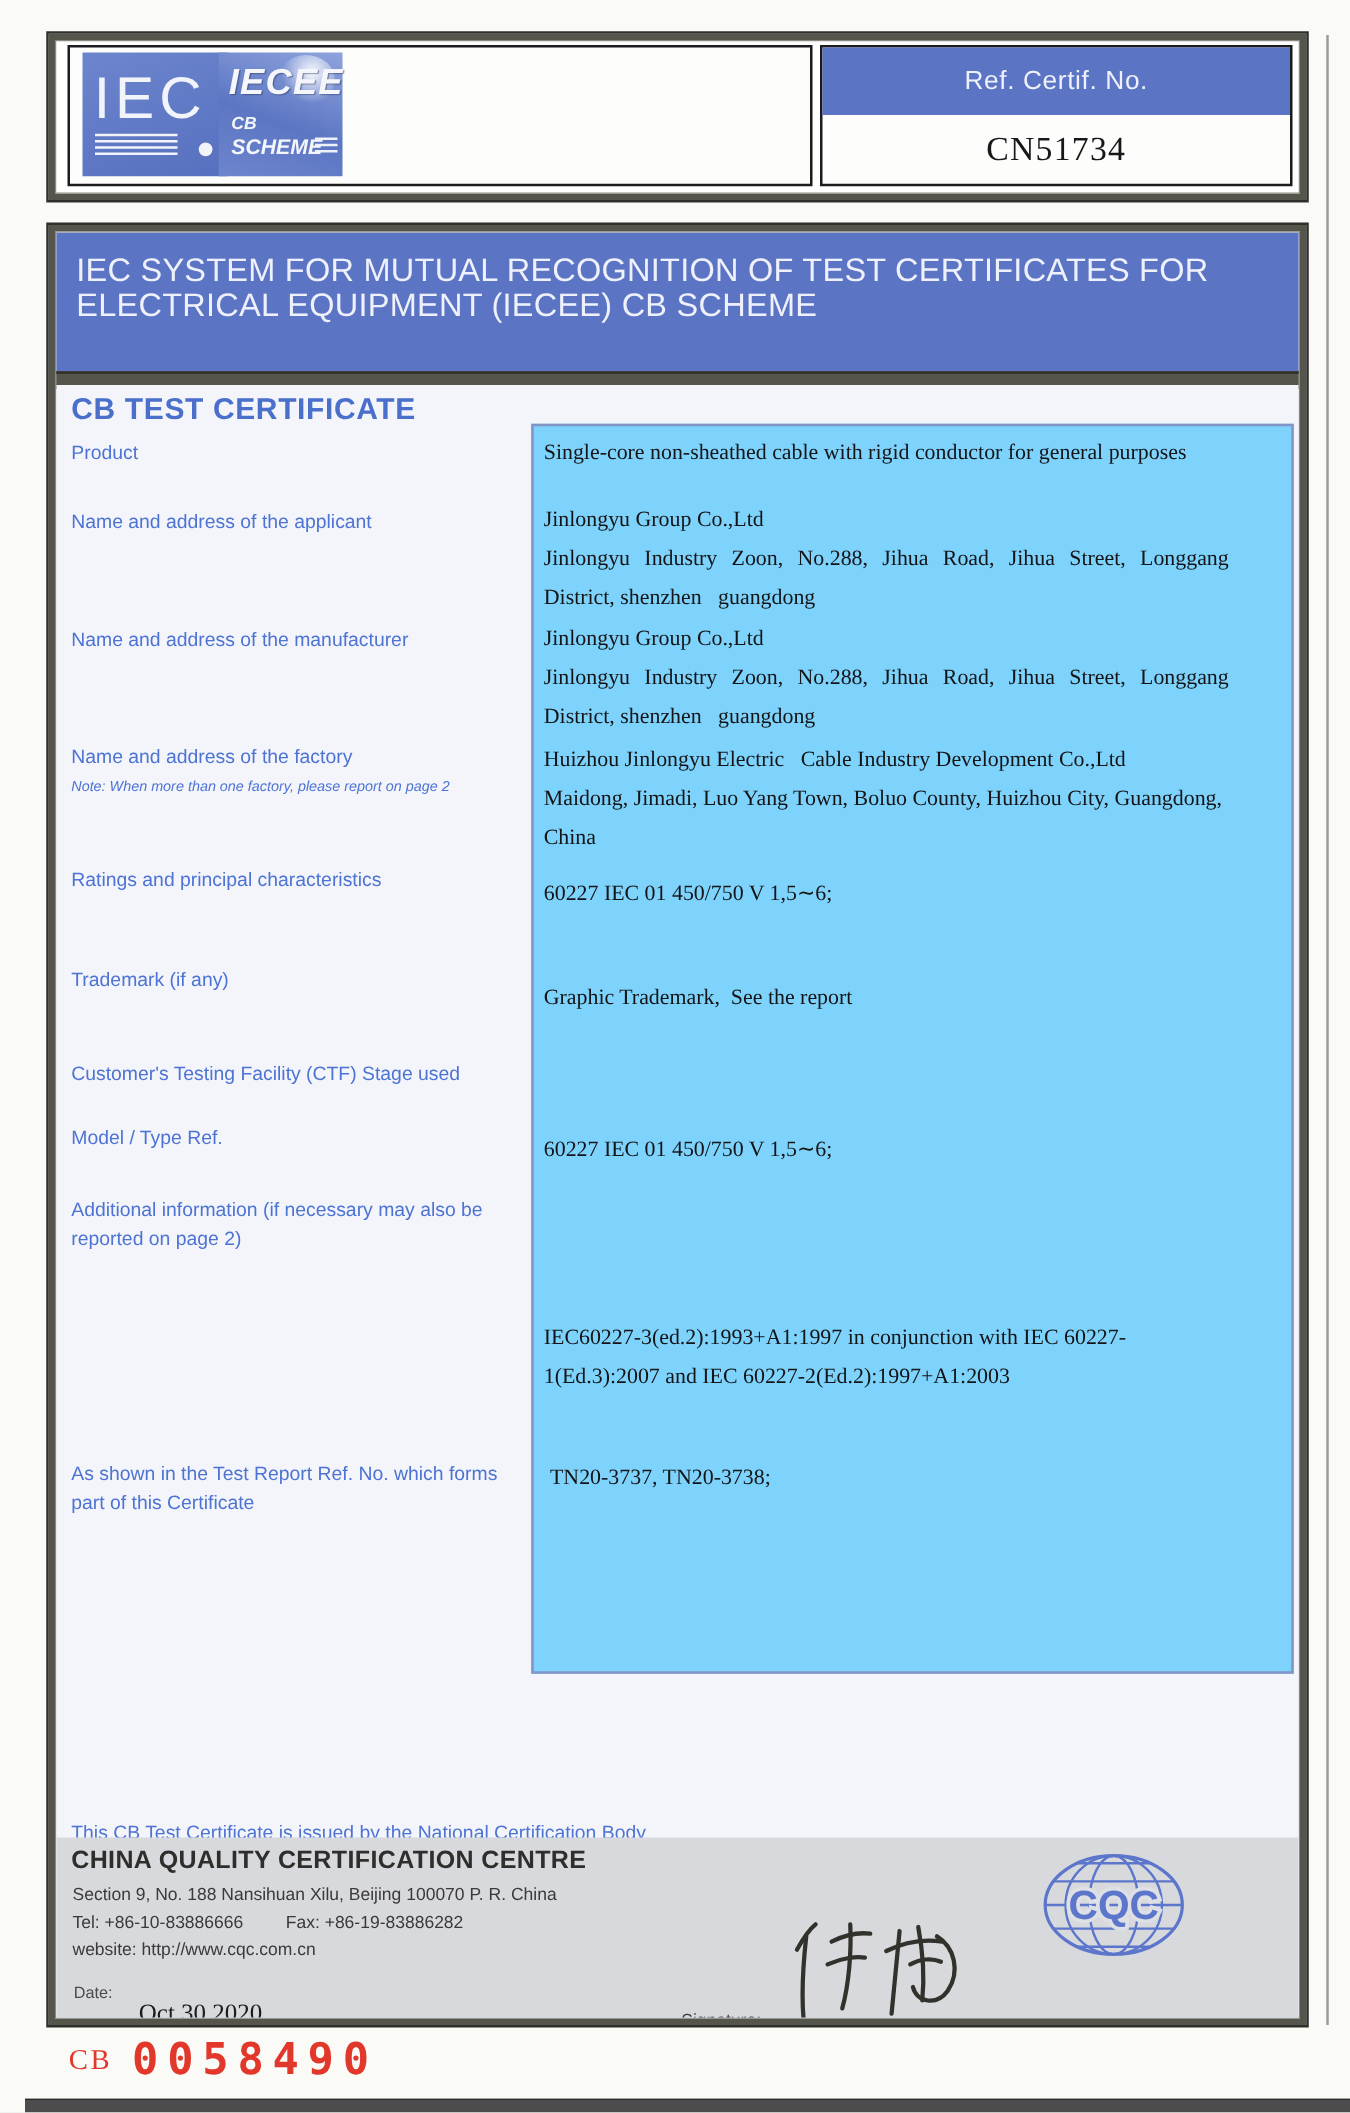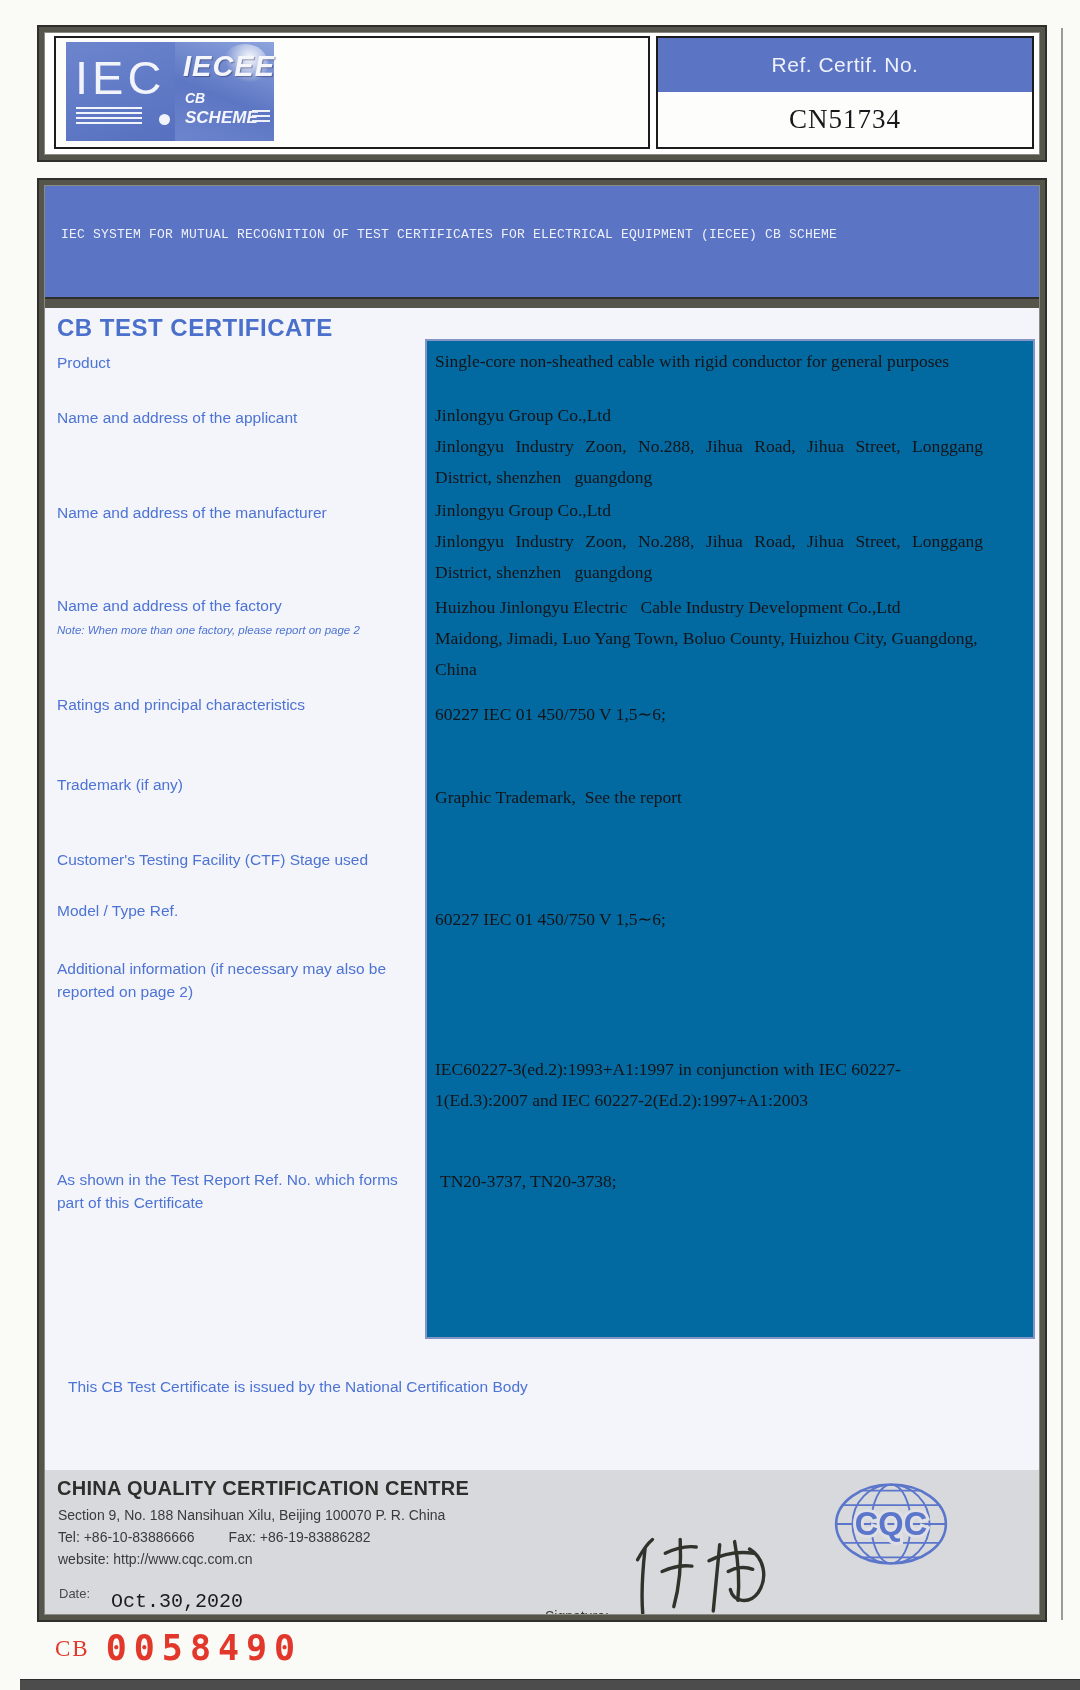--- a/index.html
+++ b/index.html
@@ -41,45 +41,45 @@
 
   .ref-box { position:absolute; left:611px; top:3px; width:374px; height:109px; border:2px solid #1c1c1c; background:#fdfdfc; }
   .ref-head { position:absolute; left:0; top:0; right:0; height:54px; background:#5b74c4; color:#eef1fb;
     display:flex; align-items:center; justify-content:center; font-size:21px; letter-spacing:.5px; }
   .ref-val { position:absolute; left:0; top:54px; right:0; bottom:0; display:flex; align-items:center; justify-content:center;
     font-family:"Liberation Serif", serif; font-size:27px; color:#18181a; letter-spacing:1px; }
 
   
   .main-frame { left:37px; top:178px; width:1006px; height:1440px; background:#f3f5fa; }
   .banner { position:absolute; left:0; top:0; right:0; height:111px; background:#5b74c4; }
-  .banner p { margin:0; padding:35px 0 0 16px; width:912px; color:#eef1fb; font-size:13px; line-height:28px; letter-spacing:.2px;font-family:Liberation Mono, monospace; }
+  .banner p { margin:0; padding:16px 0 0 16px; width:912px; color:#eef1fb; font-size:26px; line-height:28px; letter-spacing:.2px; }
   .split { position:absolute; left:-2px; right:-2px; top:111px; height:11px; background:#55554b; border-top:2px solid #2e2e2a; border-bottom:1px solid #2e2e2a; }
   .body { position:absolute; left:0; top:122px; right:0; bottom:0; background:#f3f5fa; }
 
   .cb-title { position:absolute; left:12px; top:6px; margin:0; color:#4a70cc; font-size:24px; font-weight:bold; letter-spacing:.5px; }
 
   .f-label { position:absolute; left:12px; width:352px; color:#4d73d4; font-size:15.5px; line-height:23px; }
   .f-note { position:absolute; left:12px; width:400px; color:#4d73d4; font-size:11.5px; font-style:italic; }
 
   .value-box { position:absolute; left:380px; top:31px; width:610px; height:1000px;
-    background:#0369a1; border:2px solid #8394c6; box-sizing:border-box; }
+    background:#7dd3fc; border:2px solid #8394c6; box-sizing:border-box; }
   .v { position:absolute; left:8px; color:#141416; font-family:"Liberation Serif", serif; font-size:17.5px; line-height:31px; }
   .vj { text-align:justify; }
   .w548 { width:548px; } .w510 { width:510px; } .w560 { width:560px; }
 
-  .issued { position:absolute; left:12px; top:1070px; color:#4d73d4; font-size:15.5px;margin-left:11px; }
+  .issued { position:absolute; left:12px; top:1150px; color:#4d73d4; font-size:15.5px; }
 
   
   .ncb { position:absolute; left:0; right:0; top:1131px; height:169px; background:#d8d9dd; color:#303032;margin-top:31px; }
   .ncb-name { position:absolute; left:12px; top:7px; margin:0; font-size:20px; font-weight:bold; letter-spacing:.3px; color:#2e2e2c; }
   .ncb-line { position:absolute; left:13px; font-size:14px; color:#3a3a3a; }
   .ncb-a { top:37px; } .ncb-t { top:59px; } .ncb-w { top:81px; }
   .ncb-fax { margin-left:34px; }
   .date-label { position:absolute; left:14px; top:116px; font-size:13px; color:#4a4a4a; }
-  .date-value { position:absolute; left:66px; top:120px; font-family:Liberation Mono, monospace; font-size:20px; color:#1c1c1e;text-align:right; }
+  .date-value { position:absolute; left:66px; top:130px; font-family:Liberation Serif, serif; font-size:20px; color:#1c1c1e;text-align:right; }
   .sig-label { position:absolute; left:500px; top:138px; font-size:14px; color:#3a3a3a; }
   .sig-script { position:absolute; left:584px; top:62px; }
   .sig-line { position:absolute; left:582px; top:160px; width:162px; height:2px; background:#2c2c28; }
   .sig-name { position:absolute; left:582px; top:164px; width:162px; text-align:center; font-size:16px; color:#2e2e30; }
   .cqc-logo { position:absolute; left:786px; top:10px; }
 
   
   .stamp { position:absolute; left:55px; top:1628px; color:#e2382b; }
   .stamp-cb { font-family:"Liberation Serif", serif; font-size:23px; letter-spacing:2px; vertical-align:4px; }
   .stamp-no { font-family:"DejaVu Sans Mono", monospace; font-weight:bold; font-size:35px; letter-spacing:7px; margin-left:16px;text-align:right; }

